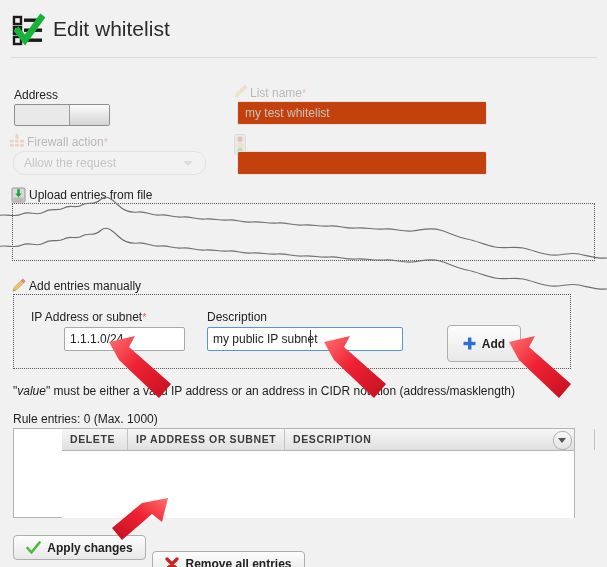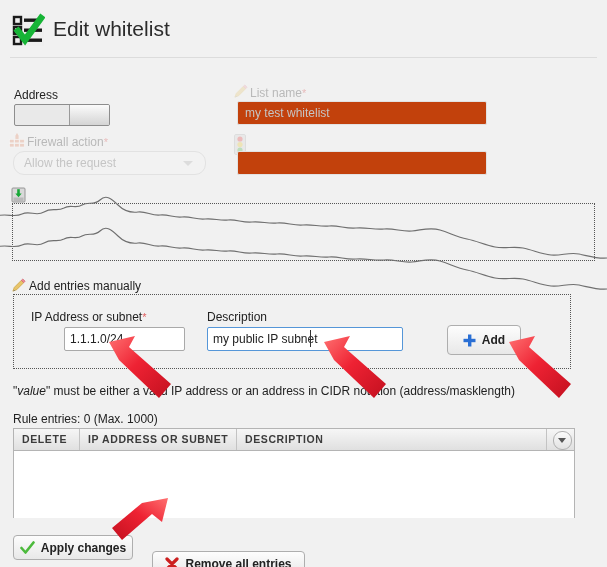--- a/index.html
+++ b/index.html
@@ -111,31 +111,31 @@
   }
 
   .btn{
     position:absolute;box-sizing:border-box;
     background:linear-gradient(180deg,#fdfdfd 0%,#e8e8e8 100%);
     border:1px solid #aeaeae;border-radius:4px;
     font-size:12px;font-weight:bold;color:#222;
     display:flex;align-items:center;justify-content:center;gap:6px;
     font-family:"Liberation Sans", sans-serif;
   }
-  #add-btn{left:447px;top:325px;width:74px;height:30px;align-items:center;}
+  #add-btn{left:447px;top:325px;width:74px;height:37px;align-items:center;}
 
   
   .hint{position:absolute;left:13px;top:384px;font-size:12px;color:#222;}
   .hint i{font-style:italic;}
 
   
   .entries-count{position:absolute;left:13px;top:412px;font-size:12px;color:#222;}
   .table{
     position:absolute;left:13px;top:428px;width:562px;height:90px;
-    box-sizing:border-box;border:1px solid #b4b4b4;background:#fff;
+    box-sizing:border-box;border:1px solid #b4b4b4;background:#fff;padding-left:48px;
   }
   .thead{
     position:relative;height:21px;
     background:linear-gradient(180deg,#f6f6f6 0%,#e0e0e0 100%);
     border-bottom:1px solid #b4b4b4;
   }
   .th{
     position:absolute;top:0;height:21px;line-height:21px;
     font-size:10.5px;font-weight:bold;color:#3b3b3b;
     letter-spacing:.6px;padding-left:8px;box-sizing:border-box;
@@ -150,21 +150,21 @@
     background:linear-gradient(180deg,#fafafa 0%,#e2e2e2 100%);
   }
   .col-menu:after{
     content:"";position:absolute;left:4px;top:6px;
     border-left:4px solid transparent;border-right:4px solid transparent;
     border-top:5px solid #555;
   }
   .tbody{height:67px;background:#fff;}
 
   
-  #apply-btn{left:13px;top:535px;width:120px;height:25px;}
+  #apply-btn{left:13px;top:535px;width:133px;height:25px;}
   #remove-btn{left:152px;top:535px;width:153px;height:25px;margin-top:16px;}
 
   .arrow{position:absolute;pointer-events:none;}
 </style>
 </head>
 <body>
 
 <div class="page">
 
   <div class="header">
@@ -229,20 +229,21 @@
     </g>
   </svg>
   <div class="input-dim" id="action-input"></div>
 
   <svg class="upload-ic" viewBox="0 0 15 16">
     <rect x="1" y="1" width="13" height="14" rx="1" fill="#d9d9d9" stroke="#8d8d8d" stroke-width="0.9"></rect>
     <rect x="2.5" y="10.5" width="10" height="3.5" fill="#b9b9b9"></rect>
     <path d="M7.5 2.2 L7.5 8.2" stroke="#16a836" stroke-width="2.6"></path>
     <path d="M4.3 6.6 L7.5 10.2 L10.7 6.6 Z" fill="#16a836"></path>
   </svg>
+  <div class="upload-label lbl">Upload entries from file</div>
   <div class="dotted-box" id="upload-box"></div>
 
   <svg class="scribble" viewBox="0 0 607 110">
     <path d="M-4,31 C8,28 14,33 22,29 C30,25 36,32 44,27 C52,22 57,27 64,23 C70,19 76,24 82,20 C88,16 94,21 100,15 C106,9 112,14 118,20 C124,26 130,28 138,27 C146,26 152,31 160,30 C168,29 174,33 182,32 C190,31 197,35 205,34 C213,33 220,36 228,35 C236,34 243,38 252,37 C261,36 268,39 277,38 C286,37 294,41 303,40 C312,39 320,42 329,41 C338,40 346,44 356,43 C366,42 374,45 384,44 C394,43 402,47 412,46 C422,45 430,42 440,45 C450,48 457,52 467,54 C477,56 485,60 495,62 C505,64 513,61 523,63 C533,65 541,69 551,70 C561,71 569,67 579,69 C589,71 597,74 607,73" fill="none" stroke="#6f6f6f" stroke-width="1.1"></path>
     <path d="M-4,62 C8,59 14,64 22,60 C30,56 36,63 44,58 C52,53 57,58 64,54 C70,50 76,55 82,51 C88,47 94,52 100,46 C106,40 112,45 118,51 C124,57 130,59 138,58 C146,57 152,62 160,61 C168,60 174,64 182,63 C190,62 197,66 205,65 C213,64 220,67 228,66 C236,65 243,69 252,68 C261,67 268,70 277,69 C286,68 294,72 303,71 C312,70 320,73 329,72 C338,71 346,75 356,74 C366,73 374,76 384,75 C394,74 402,78 412,77 C422,76 430,73 440,76 C450,79 457,83 467,85 C477,87 485,91 495,93 C505,95 513,92 523,94 C533,96 541,100 551,101 C561,102 569,98 579,100 C589,102 597,105 607,104" fill="none" stroke="#6f6f6f" stroke-width="1.1"></path>
   </svg>
 
   <svg class="add-ic" viewBox="0 0 16 16">
     <path d="M2 14 L3.5 10 L11 2.5 L13.5 5 L6 12.5 Z" fill="#e8c56b" stroke="#c9a23f" stroke-width="0.8"></path>
     <path d="M11 2.5 L12.6 1 L15 3.4 L13.5 5 Z" fill="#f08a94" stroke="#cf6b76" stroke-width="0.8"></path>

